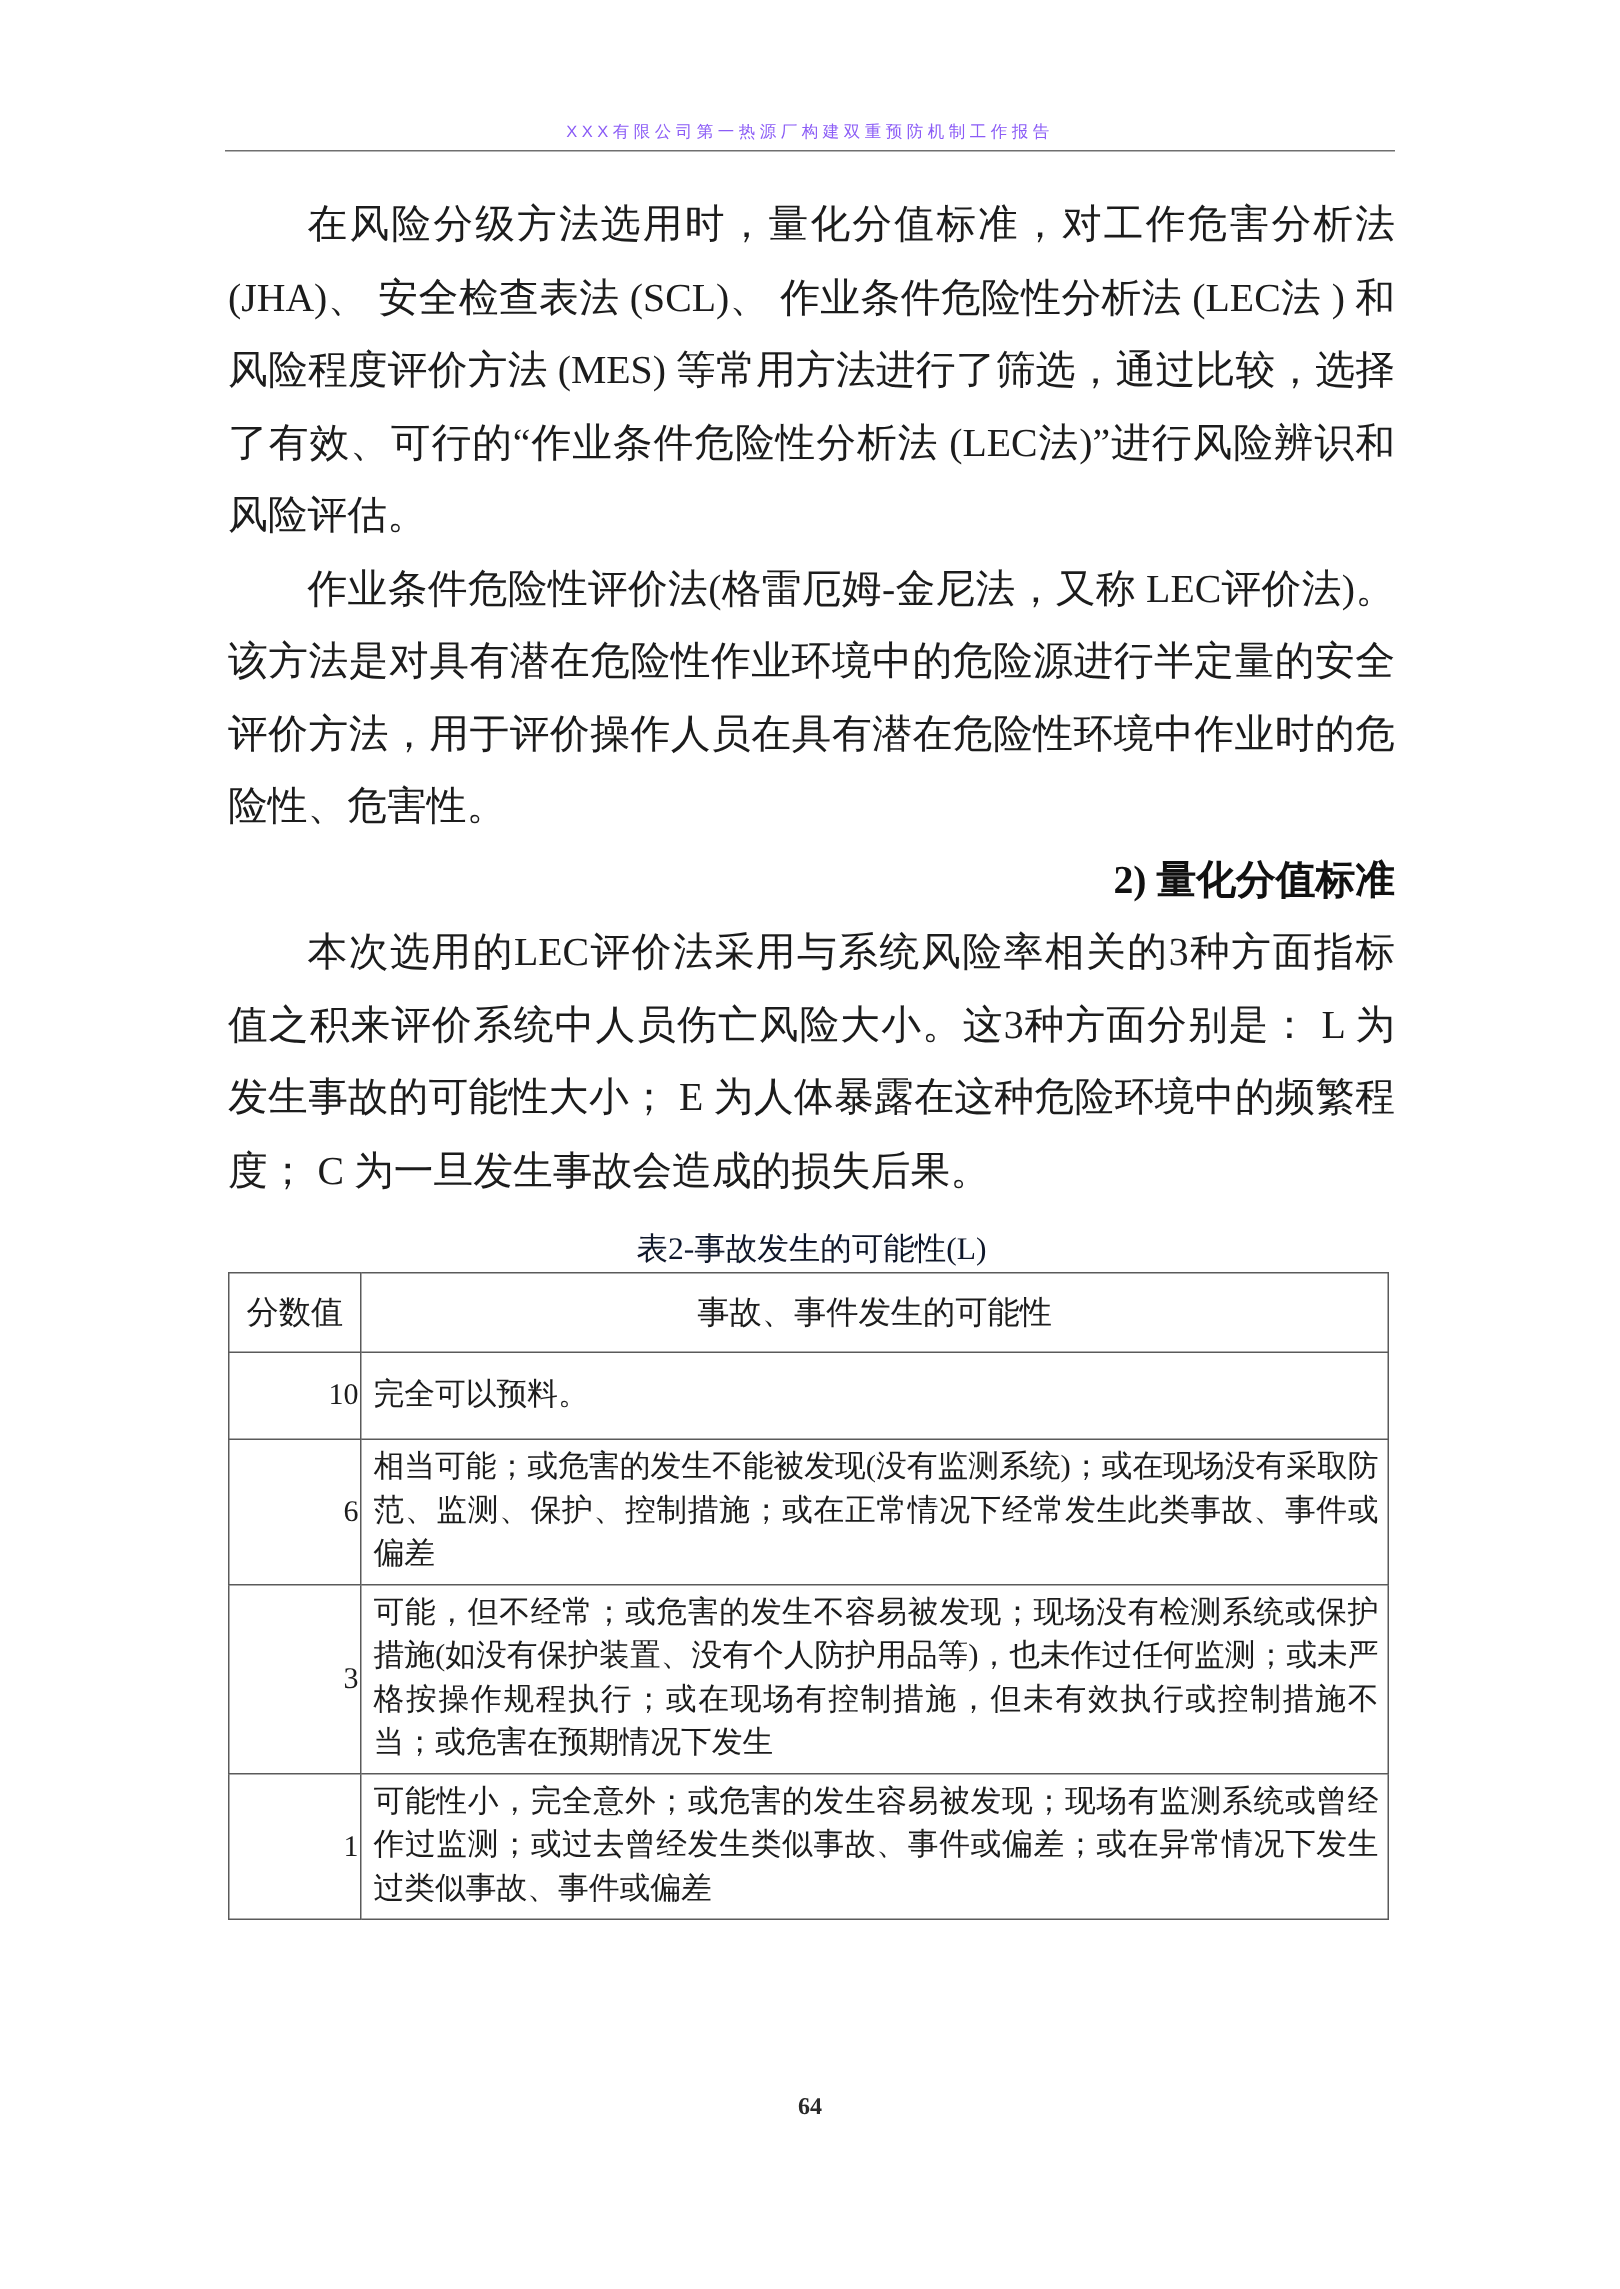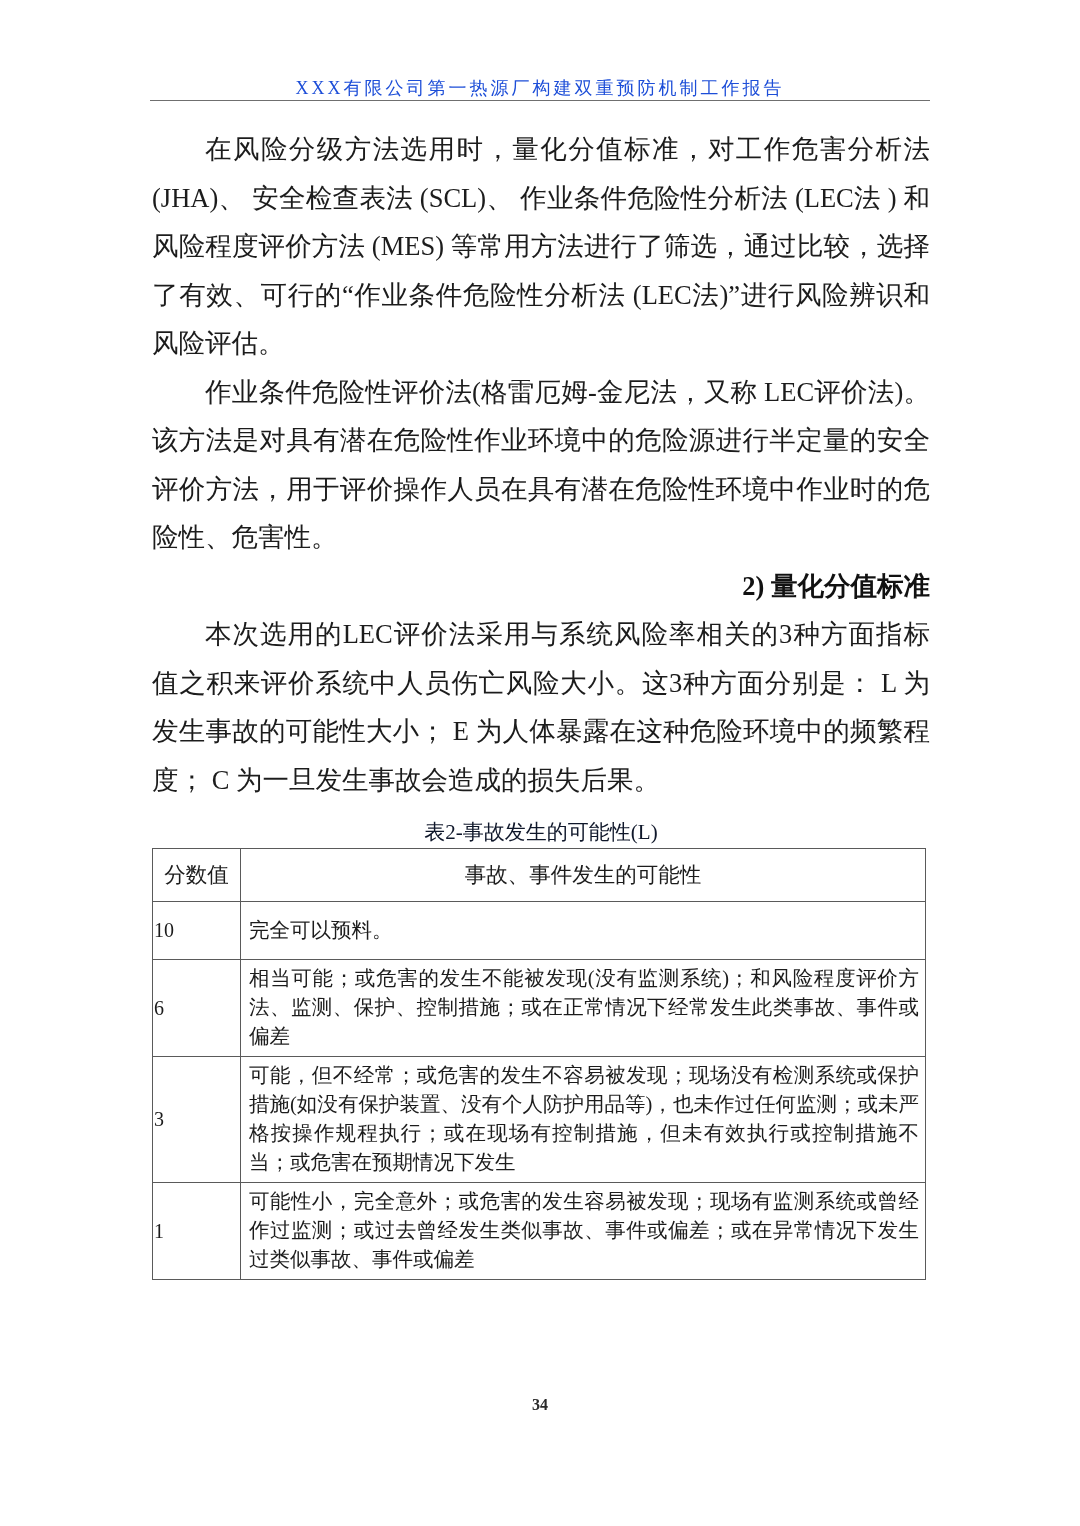--- a/index.html
+++ b/index.html
@@ -28,24 +28,24 @@
   .header {
     position: absolute;
     left: 150px;
     top: 78px;
     width: 780px;
     height: 32px;
   }
   .header-text {
     display: block;
     text-align: center;
-    font-size: 18px;
+    font-size: 11px;
     letter-spacing: 3px;
-    color: #1d4ed8;
-    font-family: Liberation Serif, serif;
+    color: #8b5cf6;
+    font-family: Liberation Sans, sans-serif;
     line-height: 20px;
     white-space: nowrap;
   }
   .header-rule {
     position: absolute;
     left: 0;
     top: 22px;
     width: 780px;
     height: 0;
     border-top: 1.6px solid #6f6f6f;
@@ -106,21 +106,21 @@
   table.lec col.c-score { width: 88px; }
   table.lec col.c-desc  { width: 685px; }
 
   .th-score, .th-desc {
     text-align: center;
     font-size: 21.5px;
     height: 50px;
     line-height: 28px;
   }
   .td-score {
-    text-align: left;
+    text-align: right;
     font-size: 20px;
     font-family: "Liberation Serif", "DejaVu Serif", serif;
   }
   .td-desc {
     text-align: justify;
     text-justify: inter-ideograph;
     font-size: 20.5px;
     line-height: 29px;
     padding: 4px 6px 5px 8px;
   }
@@ -178,32 +178,32 @@
           <th class="th-desc">事故、事件发生的可能性</th>
         </tr>
       </thead>
       <tbody>
         <tr class="r-10">
           <td class="td-score">10</td>
           <td class="td-desc">完全可以预料。</td>
         </tr>
         <tr class="r-6">
           <td class="td-score">6</td>
-          <td class="td-desc">相当可能；或危害的发生不能被发现(没有监测系统)；和风险程度评价方法、监测、保护、控制措施；或在正常情况下经常发生此类事故、事件或偏差</td>
+          <td class="td-desc">相当可能；或危害的发生不能被发现(没有监测系统)；或在现场没有采取防范、监测、保护、控制措施；或在正常情况下经常发生此类事故、事件或偏差</td>
         </tr>
         <tr class="r-3">
           <td class="td-score">3</td>
           <td class="td-desc">可能，但不经常；或危害的发生不容易被发现；现场没有检测系统或保护措施(如没有保护装置、没有个人防护用品等)，也未作过任何监测；或未严格按操作规程执行；或在现场有控制措施，但未有效执行或控制措施不当；或危害在预期情况下发生</td>
         </tr>
         <tr class="r-1">
           <td class="td-score">1</td>
           <td class="td-desc">可能性小，完全意外；或危害的发生容易被发现；现场有监测系统或曾经作过监测；或过去曾经发生类似事故、事件或偏差；或在异常情况下发生过类似事故、事件或偏差</td>
         </tr>
       </tbody>
     </table>
 
   </div>
 
   <div class="footer">
-    <span class="page-number">34</span>
+    <span class="page-number">64</span>
   </div>
 
 </div>
 
 </body></html>

